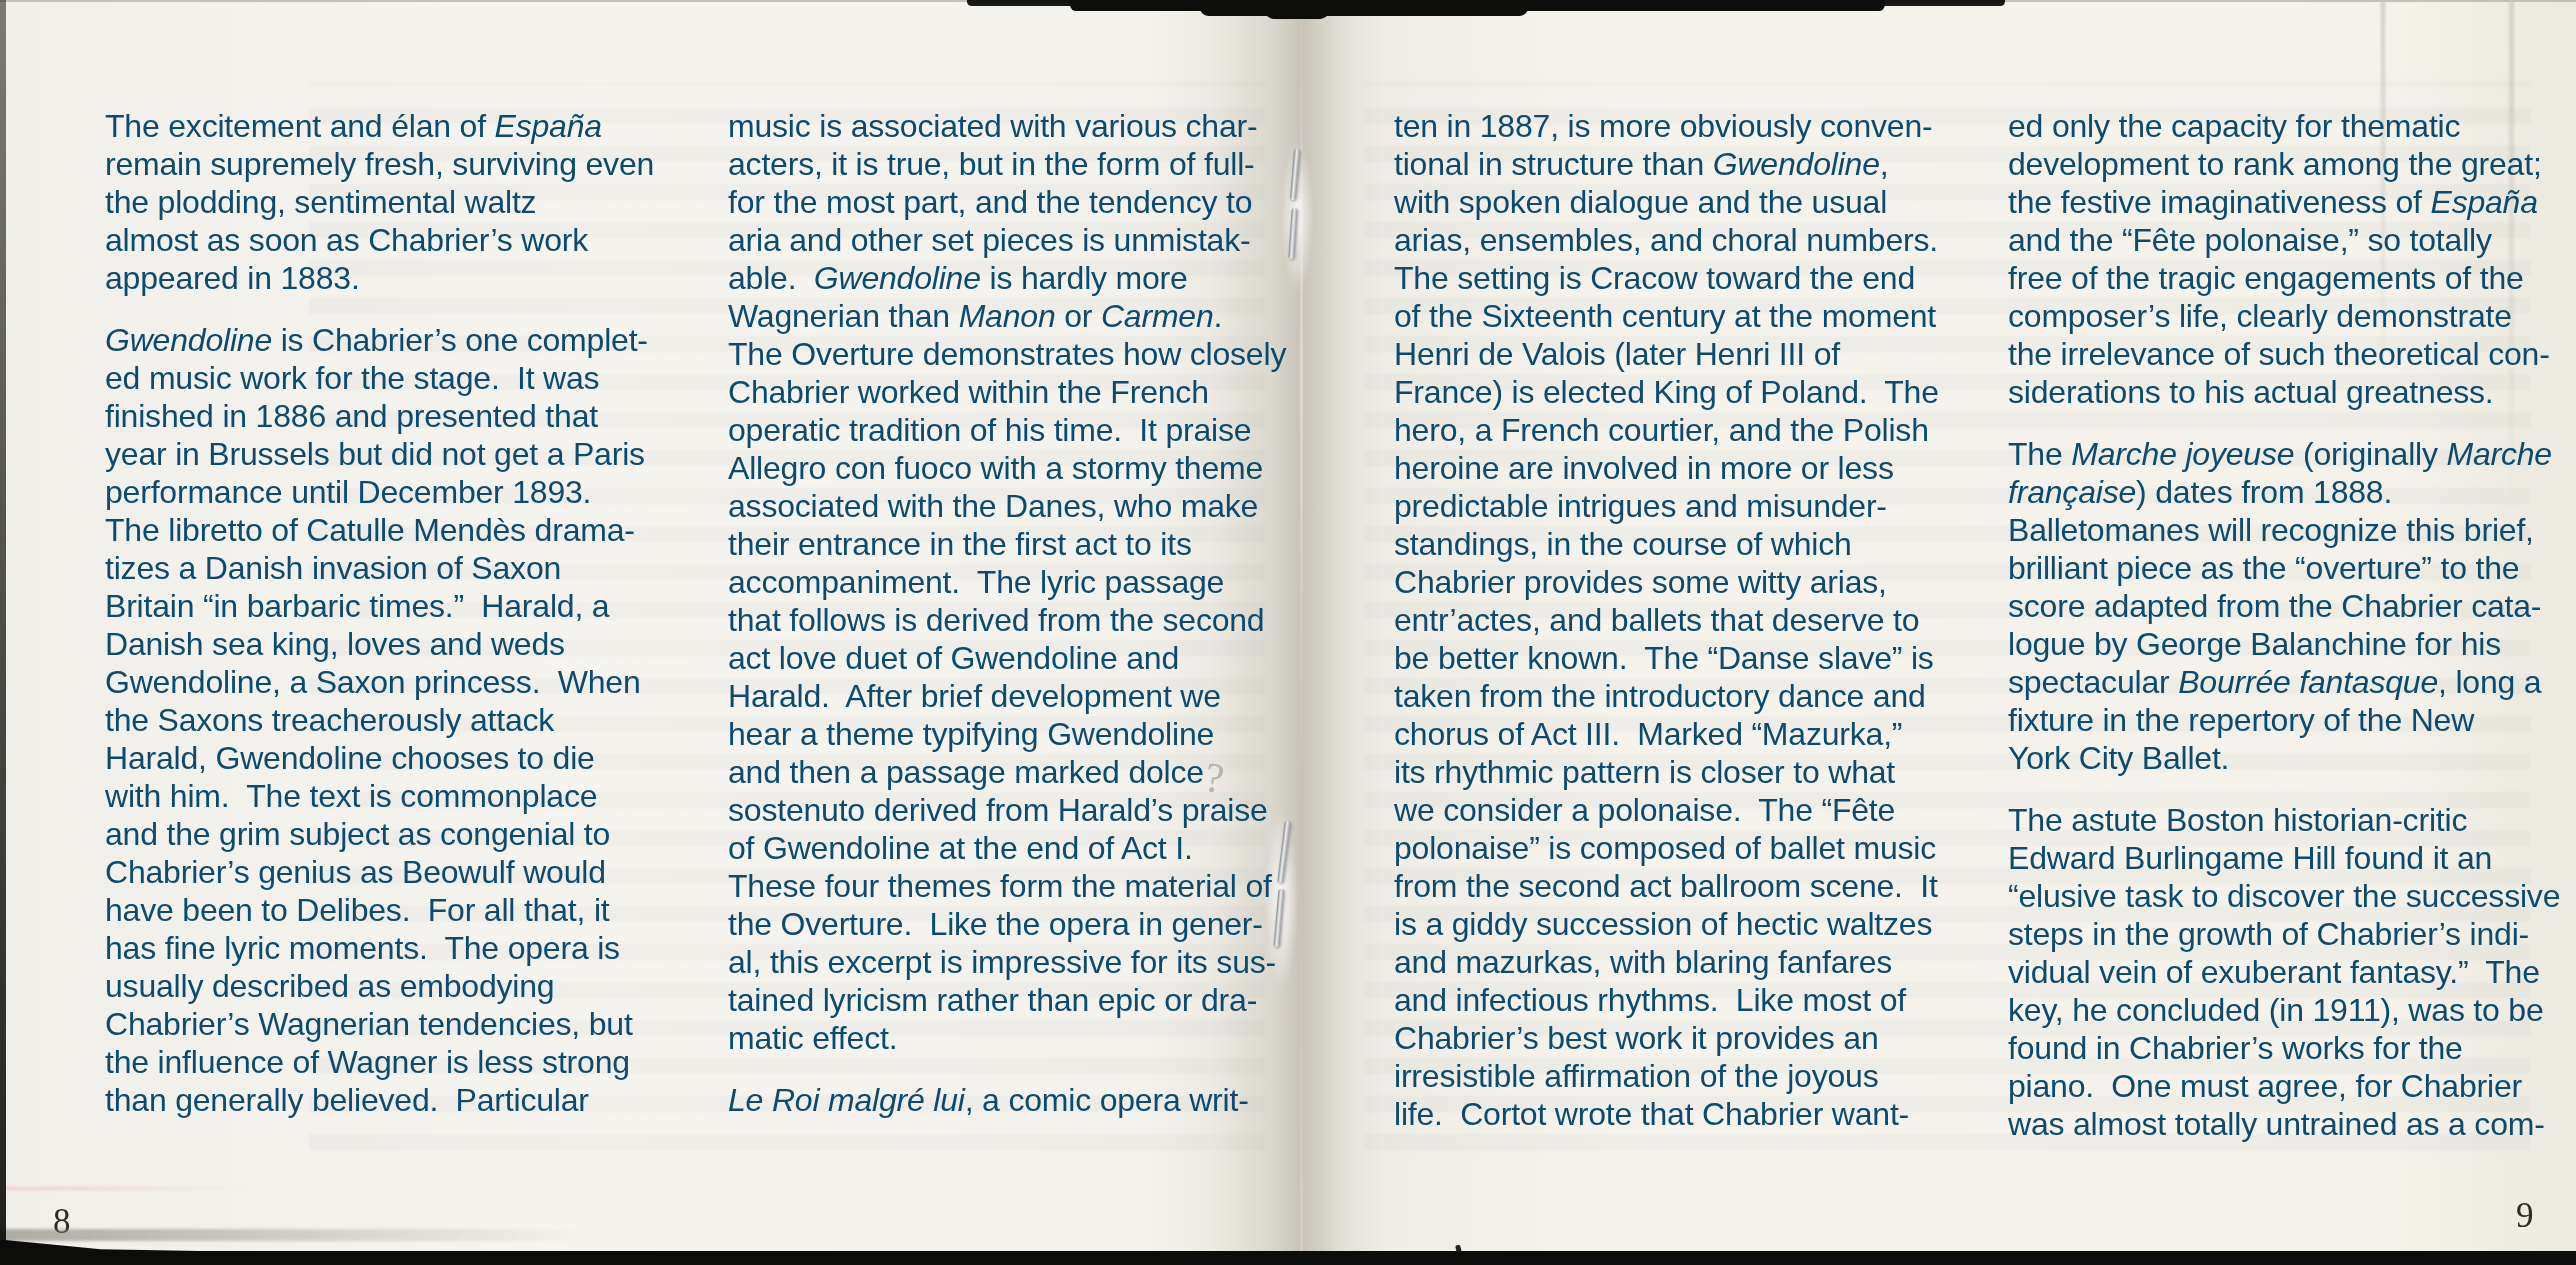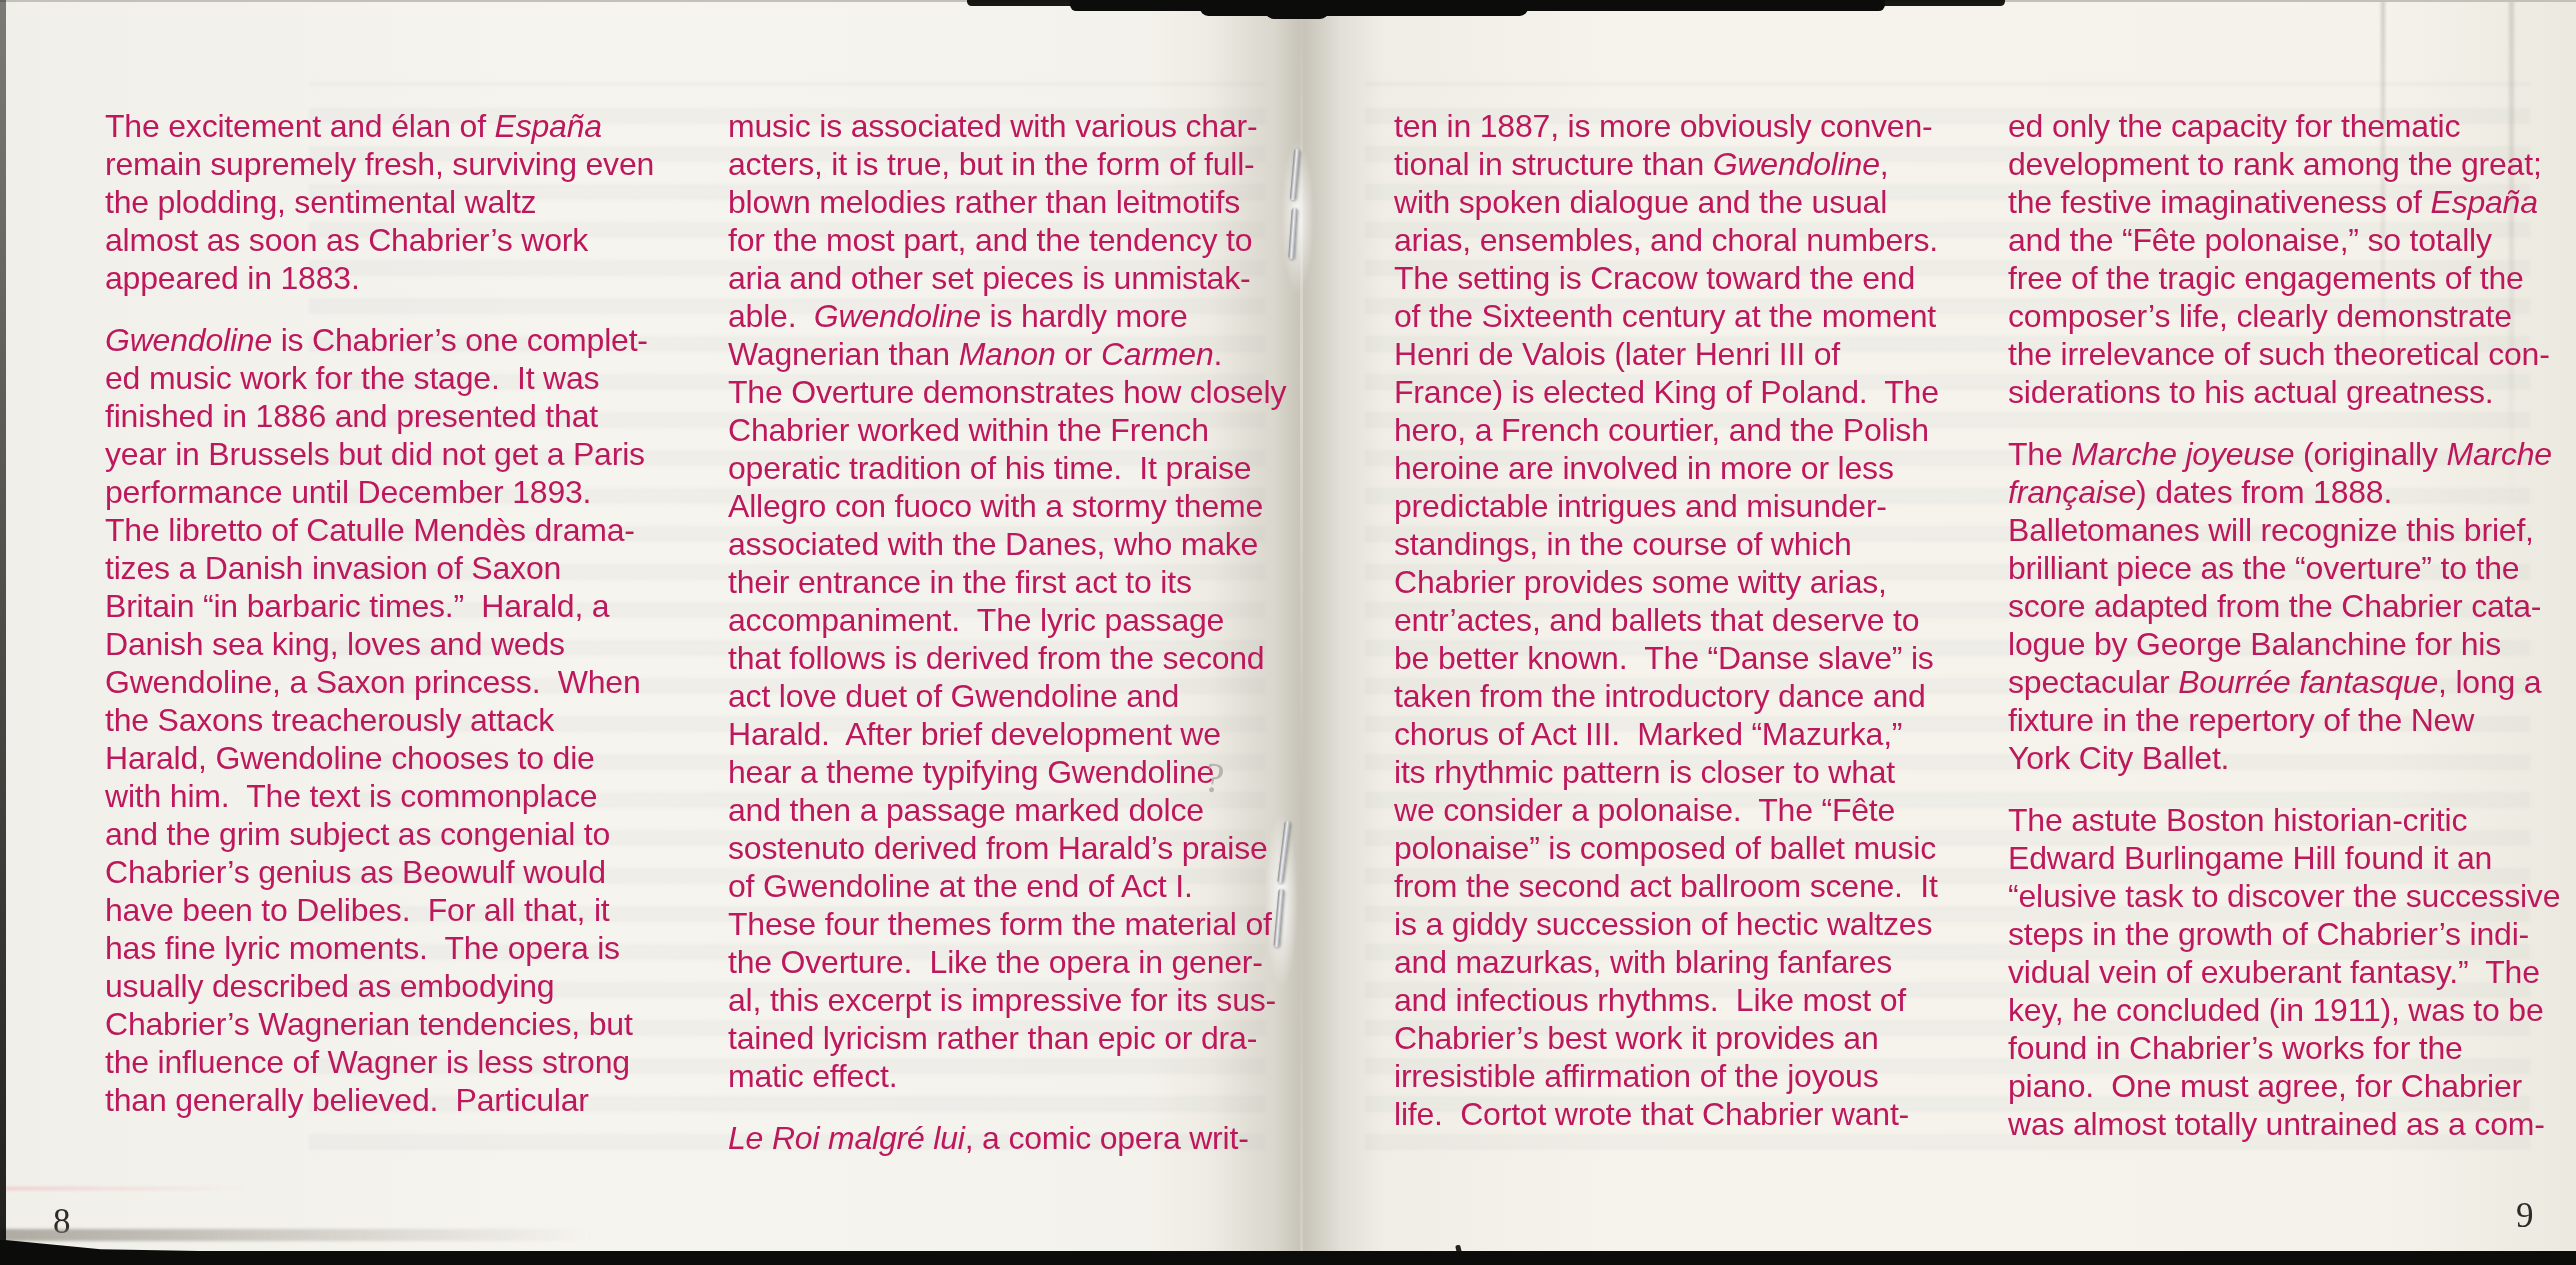--- a/index.html
+++ b/index.html
@@ -50,21 +50,21 @@
   #edge-left{left:0;top:0;width:6.4px;height:1265px;
     background:linear-gradient(180deg,rgba(25,25,22,.55),rgba(12,12,10,.92));}
 
   
   #gutter-shadow-l{position:absolute;left:1211px;top:0;width:89px;height:1265px;
     background:linear-gradient(90deg,rgba(95,90,78,0),rgba(95,90,78,.14));}
   #gutter-shadow-r{position:absolute;left:1303px;top:0;width:80px;height:1265px;
     background:linear-gradient(90deg,rgba(95,90,78,.17),rgba(95,90,78,0));}
 
   
-  .col{position:absolute;width:587px;color:#be185d;}
+  .col{position:absolute;width:587px;color:#0c4a6e;}
   .line{font-size:32px;line-height:38px;white-space:pre;letter-spacing:-0.2px;}
   .line i{font-style:italic;}
   .pgap{height:24px;}
   #col1{left:105px;top:107px;}
   #col2{left:728px;top:107px;}
   #col3{left:1394px;top:107px;}
   #col4{left:1977px;top:107px;margin-left:31px;}
 
   
   .pagenum{position:absolute;font-family:"Liberation Serif",serif;
@@ -145,21 +145,20 @@
       <div class="line">have been to Delibes.  For all that, it</div>
       <div class="line">has fine lyric moments.  The opera is</div>
       <div class="line">usually described as embodying</div>
       <div class="line">Chabrier’s Wagnerian tendencies, but</div>
       <div class="line">the influence of Wagner is less strong</div>
       <div class="line">than generally believed.  Particular</div>
     </div>
   <div class="col" id="col2">
       <div class="line">music is associated with various char-</div>
       <div class="line">acters, it is true, but in the form of full-</div>
-      <div class="line">blown melodies rather than leitmotifs</div>
       <div class="line">for the most part, and the tendency to</div>
       <div class="line">aria and other set pieces is unmistak-</div>
       <div class="line">able.  <i>Gwendoline</i> is hardly more</div>
       <div class="line">Wagnerian than <i>Manon</i> or <i>Carmen</i>.</div>
       <div class="line">The Overture demonstrates how closely</div>
       <div class="line">Chabrier worked within the French</div>
       <div class="line">operatic tradition of his time.  It praise</div>
       <div class="line">Allegro con fuoco with a stormy theme</div>
       <div class="line">associated with the Danes, who make</div>
       <div class="line">their entrance in the first act to its</div>

